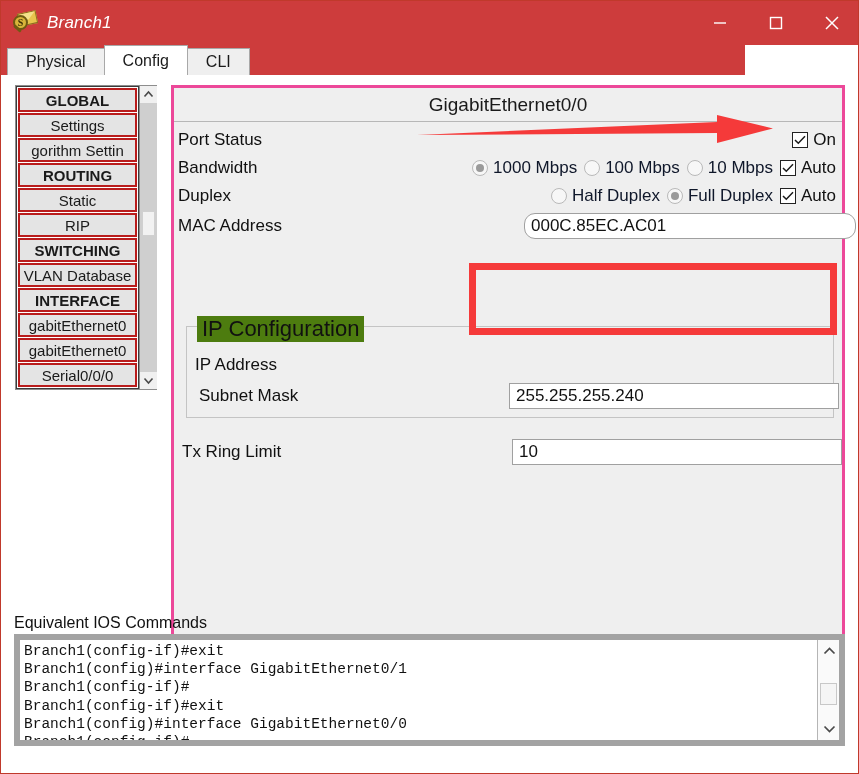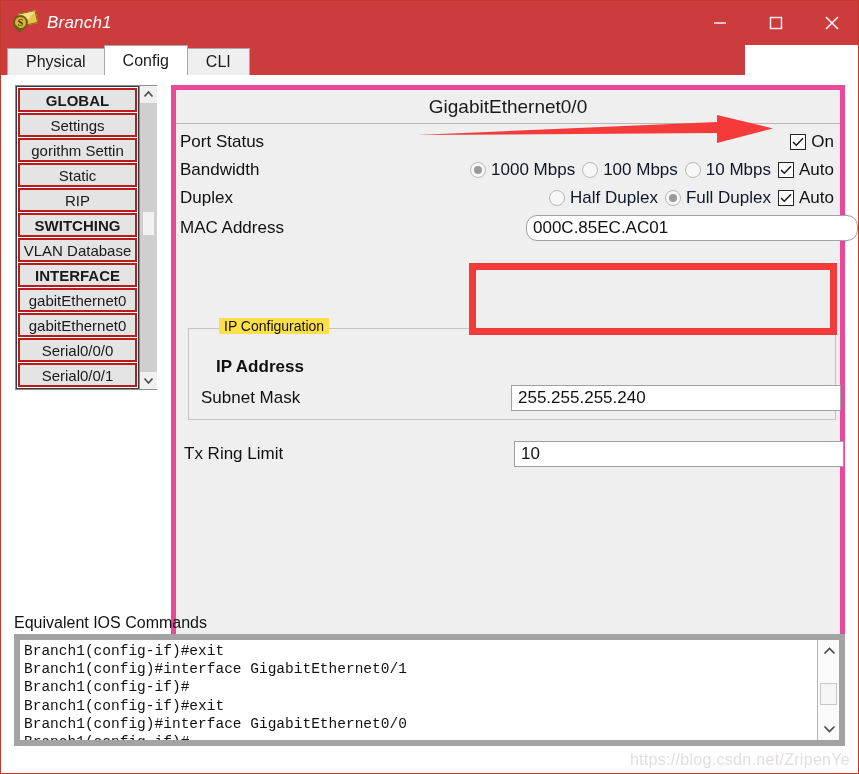--- a/index.html
+++ b/index.html
@@ -211,21 +211,21 @@
     border: 1px solid #d0d0d0;
     box-sizing: border-box;
   }
 
   
   .panel {
     position: absolute;
     left: 170px; top: 84px;
     width: 674px;
     height: 596px;
-    border: 5px solid #ec4899;
+    border: 3px solid #ec4899;
     background: #efefef;
     box-sizing: border-box;
   }
   .panel-title {
     height: 34px;
     display: flex;
     align-items: center;
     justify-content: center;
     font-size: 19px;
     color: #1a1a1a;
@@ -309,25 +309,24 @@
     position: absolute;
     left: 12px; top: 238px;
     width: 648px;
     height: 92px;
     border: 1px solid #c4c4c4;
     box-sizing: border-box;
   }
   .group-title {
     position: absolute;
     left: 10px; top: -11px;
-    background: #fde047;
+    background: #4d7c0f;
     padding: 0 5px;
-    font-size: 14px;
+    font-size: 22px;
     color: #111111;
-    margin-left: 20px;
   }
 
   
   .annot-arrow {
     position: absolute;
     left: 416px; top: 112px;
     width: 356px; height: 32px;
     pointer-events: none;
   }
   .annot-rect {
@@ -436,20 +435,21 @@
       <div class="tab active">Config</div>
       <div class="tab">CLI</div>
     </div>
   </div>
 
   <div class="sidebar">
     <div class="side-list">
       <div class="side-item hdr">GLOBAL</div>
       <div class="side-item">Settings</div>
       <div class="side-item">gorithm Settin</div>
+      <div class="side-item hdr">ROUTING</div>
       <div class="side-item">Static</div>
       <div class="side-item">RIP</div>
       <div class="side-item hdr">SWITCHING</div>
       <div class="side-item">VLAN Database</div>
       <div class="side-item hdr">INTERFACE</div>
       <div class="side-item">gabitEthernet0</div>
       <div class="side-item">gabitEthernet0</div>
       <div class="side-item">Serial0/0/0</div>
       <div class="side-item">Serial0/0/1</div>
     </div>
@@ -527,21 +527,21 @@
       </div>
     </div>
 
     <div class="row" style="height:32px;">
       <div class="rlabel">MAC Address</div>
       <div class="field" style="position:absolute; left:350px; width:332px;border-radius:11px;">000C.85EC.AC01</div>
     </div>
 
     <div class="group">
       <div class="group-title">IP Configuration</div>
-      <div class="row" style="position:absolute; left:23px; top:22px; width:632px; height:32px;font-weight:bold;">
+      <div class="row" style="position:absolute; left:4px; top:22px; width:632px; height:32px;">
         <div class="rlabel">IP Address</div>
       </div>
       <div class="row" style="position:absolute; left:8px; top:53px; width:632px; height:32px;">
         <div class="rlabel">Subnet Mask</div>
         <div class="field" style="position:absolute; left:314px; width:330px;">255.255.255.240</div>
       </div>
     </div>
 
     <div class="row" style="position:absolute; left:4px; top:348px; width:664px; height:32px;">
       <div class="rlabel">Tx Ring Limit</div>
@@ -572,14 +572,13 @@
       </div>
       <div class="cs-thumb"></div>
       <div class="cs-arrow down">
         <svg width="13" height="10" viewBox="0 0 13 10">
             <polyline points="1.5,2.5 6.5,7.5 11.5,2.5" fill="none" stroke="#4a4a4a" stroke-width="1.7"></polyline>
           </svg>
       </div>
     </div>
   </div>
 
-  <div class="watermark">https://blog.csdn.net/ZripenYe</div>
 </div>
 
 </body></html>

